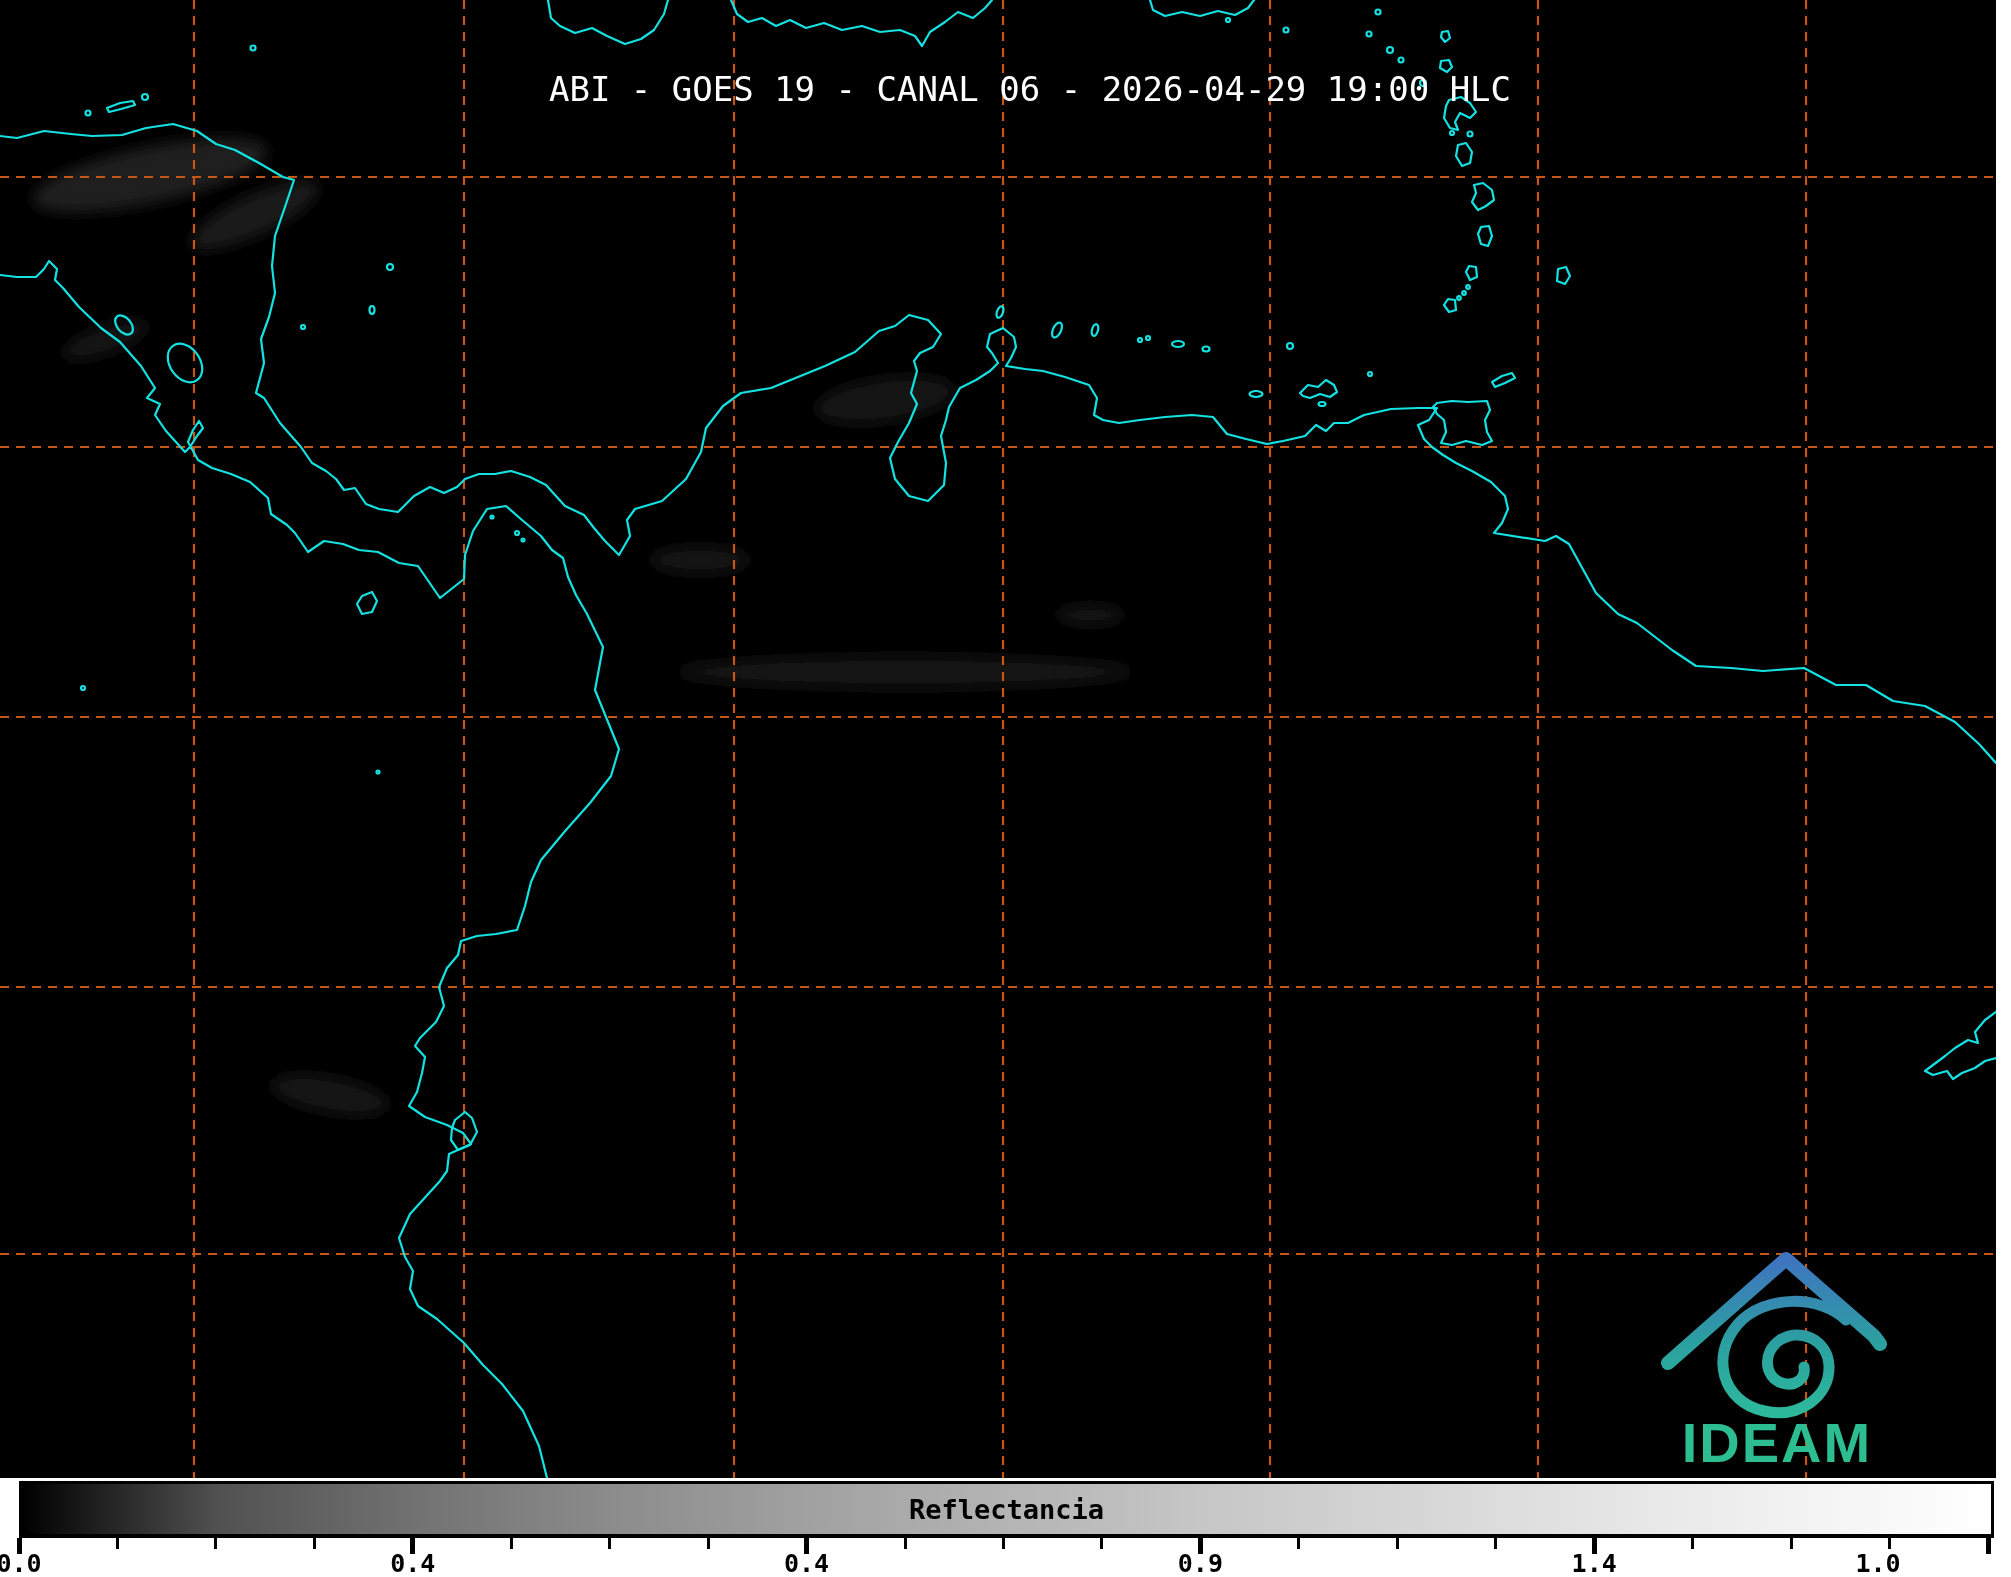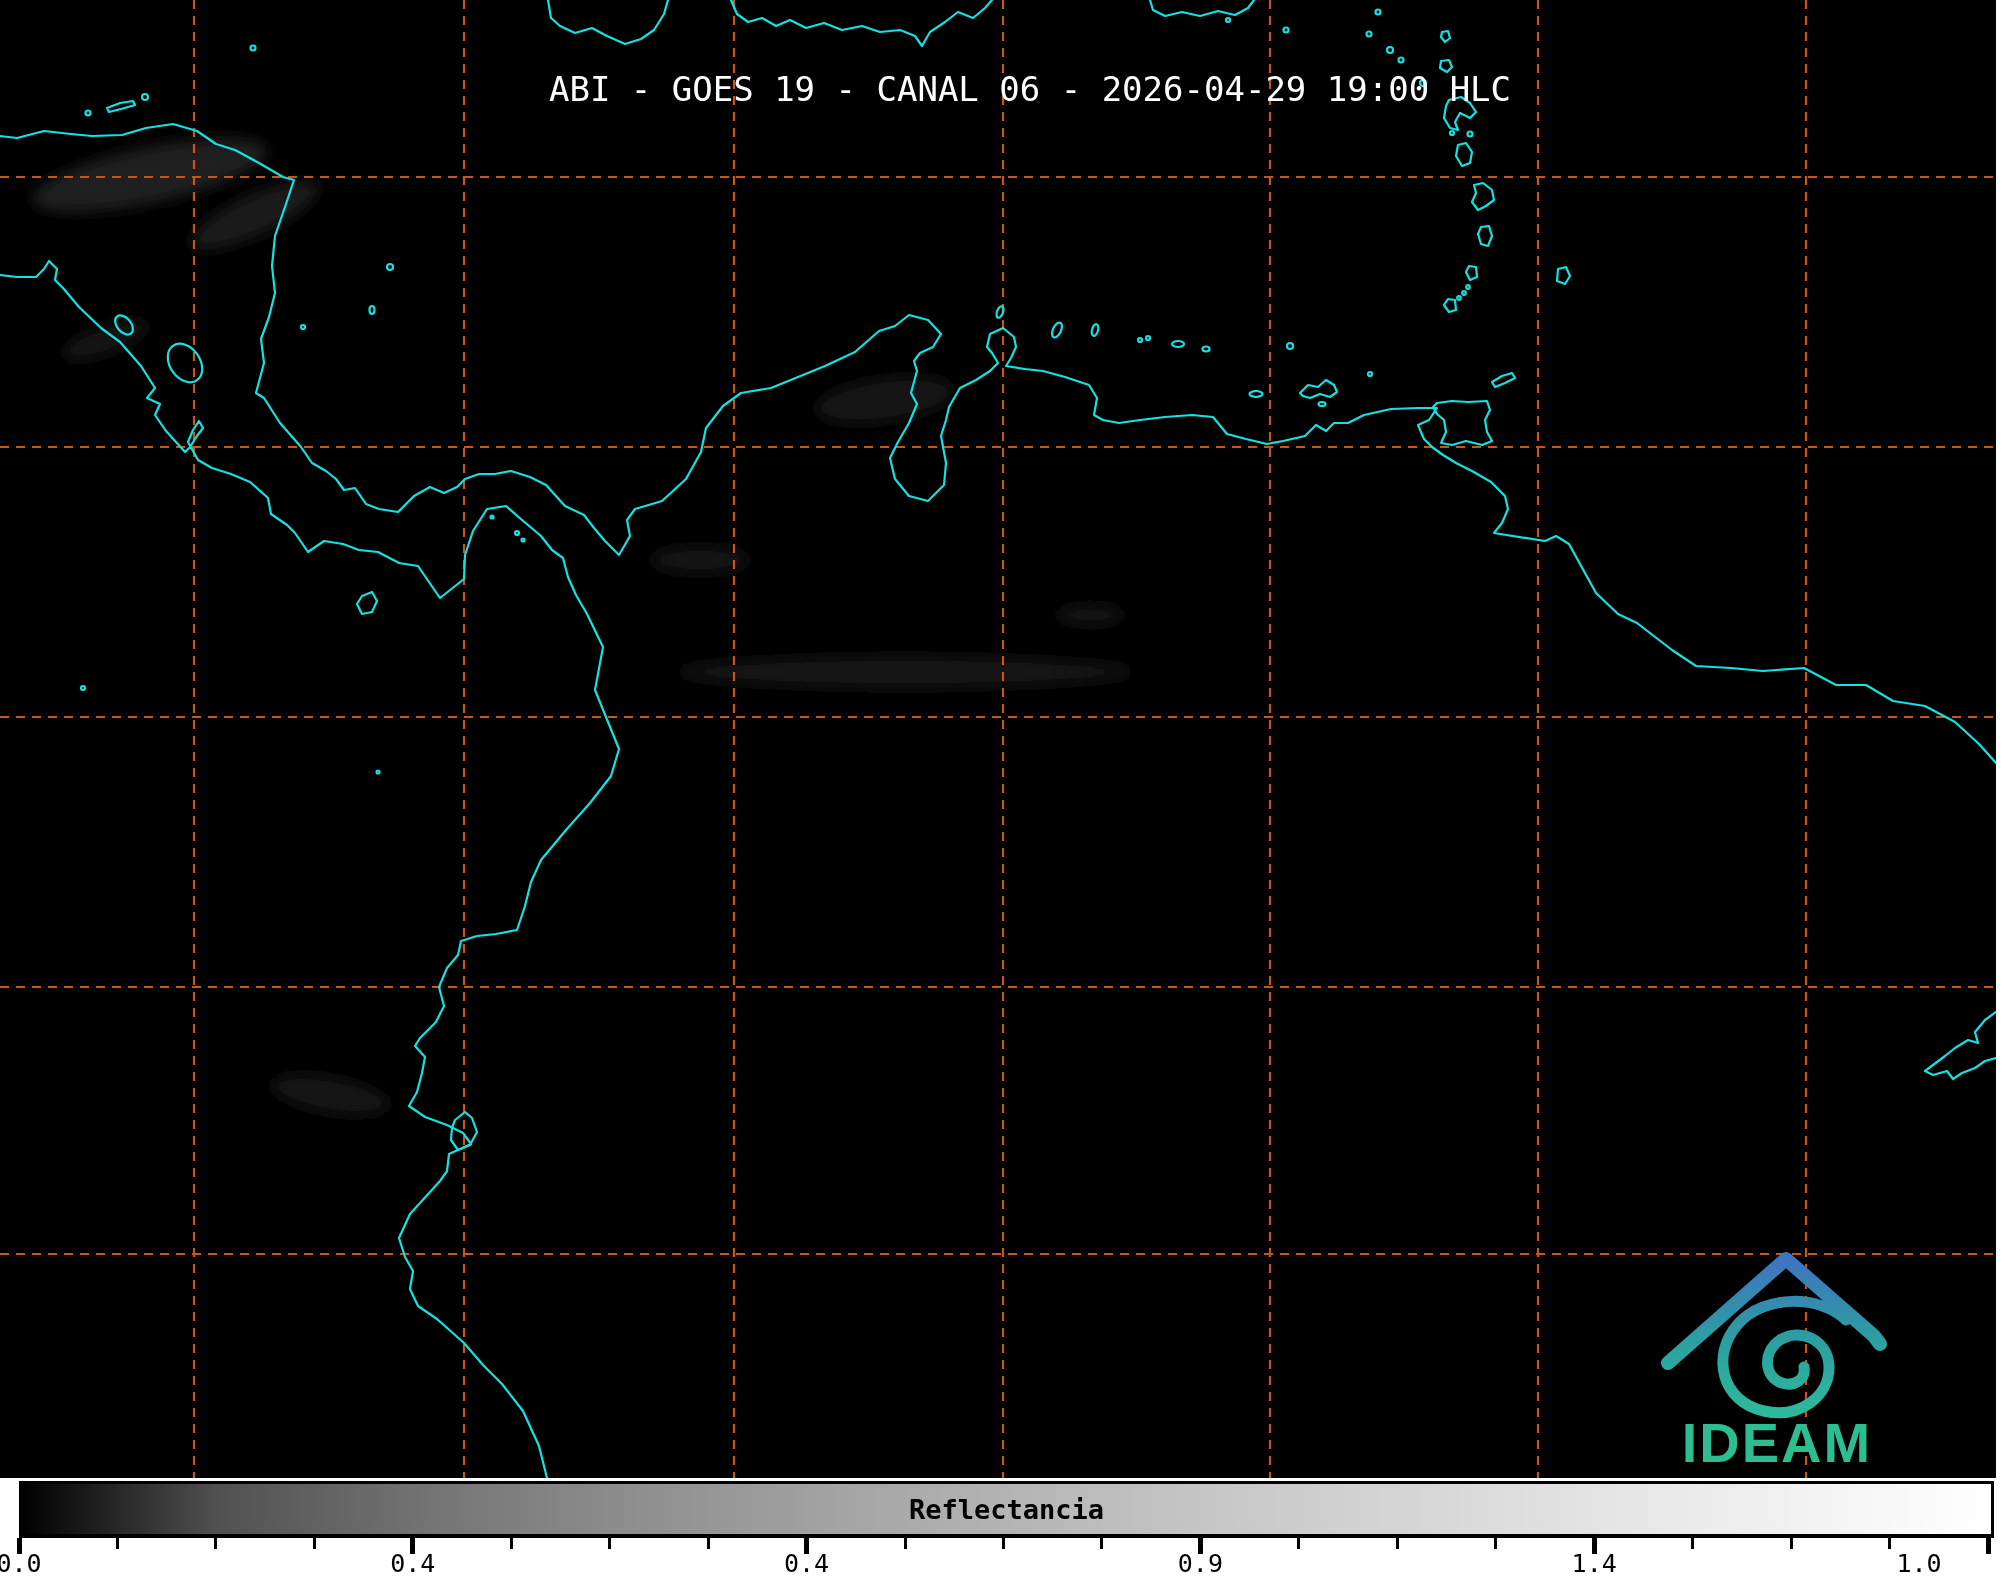--- a/index.html
+++ b/index.html
@@ -11,21 +11,21 @@
              color:#ffffff;font-size:34px;line-height:34px;white-space:nowrap;
              font-family:"DejaVu Sans Mono", monospace;}
   
   .cbar{position:absolute;left:19px;top:1481px;width:1969px;height:50px;
         border:3px solid #000;border-bottom-width:4px;box-sizing:content-box;
         background:linear-gradient(to right,
           #000000 0%, #515151 10%, #727272 20%, #8c8c8c 30%, #a1a1a1 40%,
           #b4b4b4 50%, #c6c6c6 60%, #d5d5d5 70%, #e4e4e4 80%, #f2f2f2 90%, #ffffff 100%);}
   .cbar-label{position:absolute;left:50%;top:50%;transform:translate(-50%,-50%);
               color:#000;font-weight:bold;font-size:27px;font-family:"DejaVu Sans Mono", monospace;}
-  .cbar-axis{position:absolute;left:19px;top:1538px;width:1975px;height:39px;}
+  .cbar-axis{position:absolute;left:19px;top:1538px;width:1975px;height:39px;font-weight:bold;}
   .tick{position:absolute;top:0;background:#000;}
   .tick.major{width:5px;height:16px;}
   .tick.minor{width:3px;height:11px;}
   .tick-label{position:absolute;top:13px;transform:translateX(-50%);
               color:#000;font-size:25px;line-height:26px;font-family:"DejaVu Sans Mono", monospace;}
 </style>
 </head>
 <body>
 
 <div class="figure">
@@ -166,21 +166,21 @@
       <div class="tick-label" style="left: 0px;">0.0</div>
       <div class="tick major" style="left: 391.3px;"></div>
       <div class="tick-label" style="left: 393.8px;">0.4</div>
       <div class="tick major" style="left: 785.1px;"></div>
       <div class="tick-label" style="left: 787.6px;">0.4</div>
       <div class="tick major" style="left: 1178.9px;"></div>
       <div class="tick-label" style="left: 1181.4px;">0.9</div>
       <div class="tick major" style="left: 1572.7px;"></div>
       <div class="tick-label" style="left: 1575.2px;">1.4</div>
       <div class="tick major" style="left: 1966.5px;"></div>
-      <div class="tick-label" style="left: 1859px; margin-left: 41px;">1.0</div>
+      <div class="tick-label" style="left: 1859px;">1.0</div>
       <div class="tick minor" style="left: 96.95px;"></div>
       <div class="tick minor" style="left: 195.4px;"></div>
       <div class="tick minor" style="left: 293.85px;"></div>
       <div class="tick minor" style="left: 490.75px;"></div>
       <div class="tick minor" style="left: 589.2px;"></div>
       <div class="tick minor" style="left: 687.65px;"></div>
       <div class="tick minor" style="left: 884.55px;"></div>
       <div class="tick minor" style="left: 983px;"></div>
       <div class="tick minor" style="left: 1081.45px;"></div>
       <div class="tick minor" style="left: 1278.35px;"></div>

